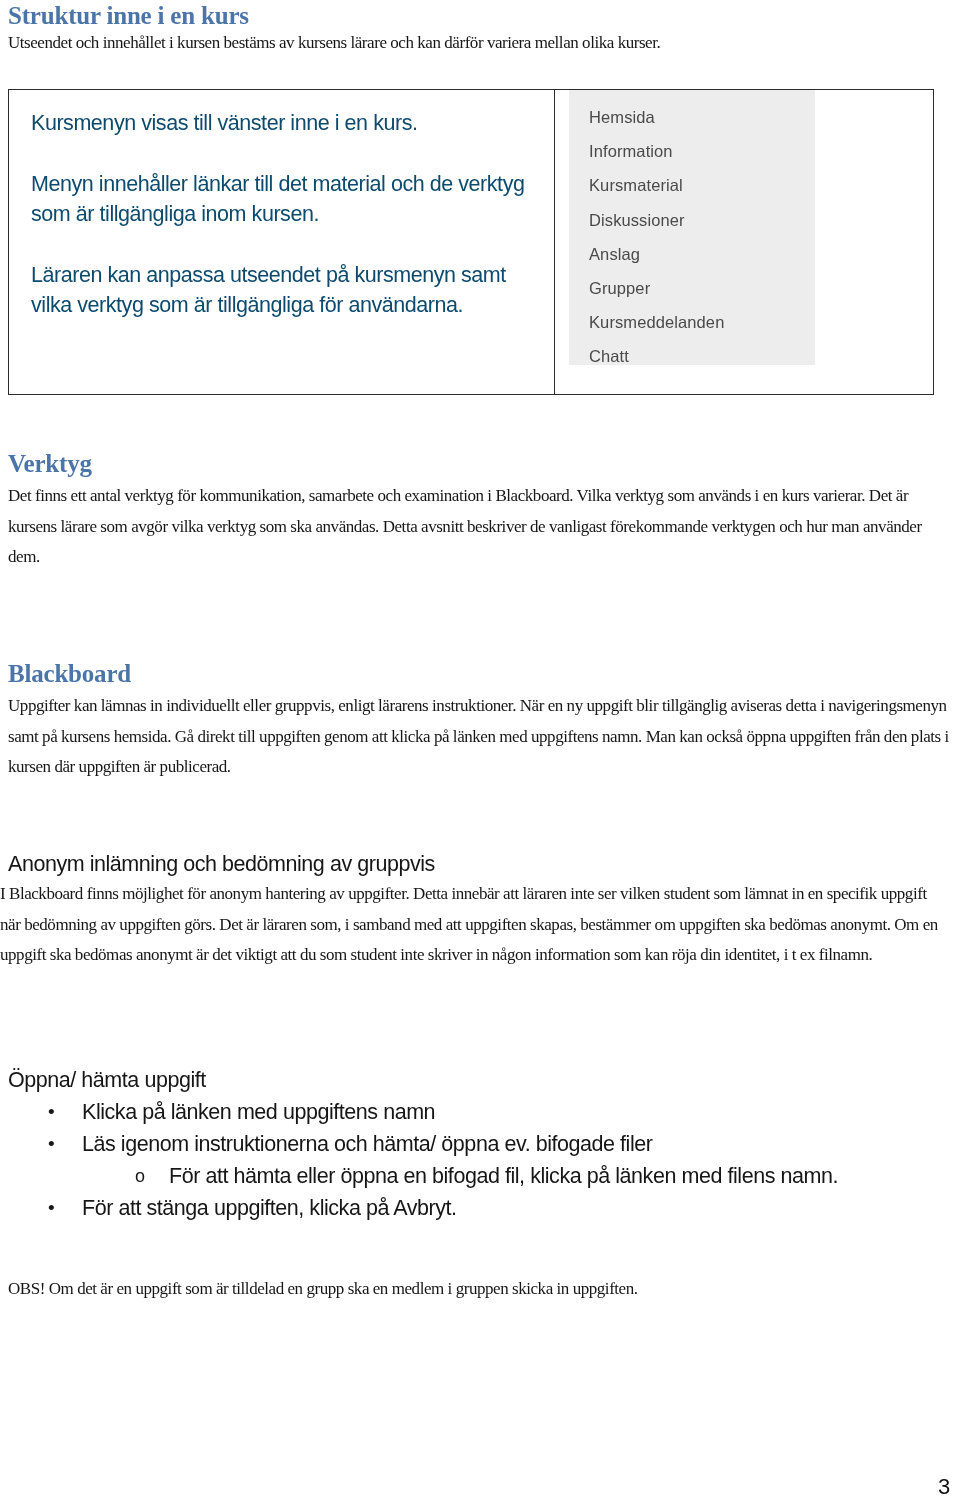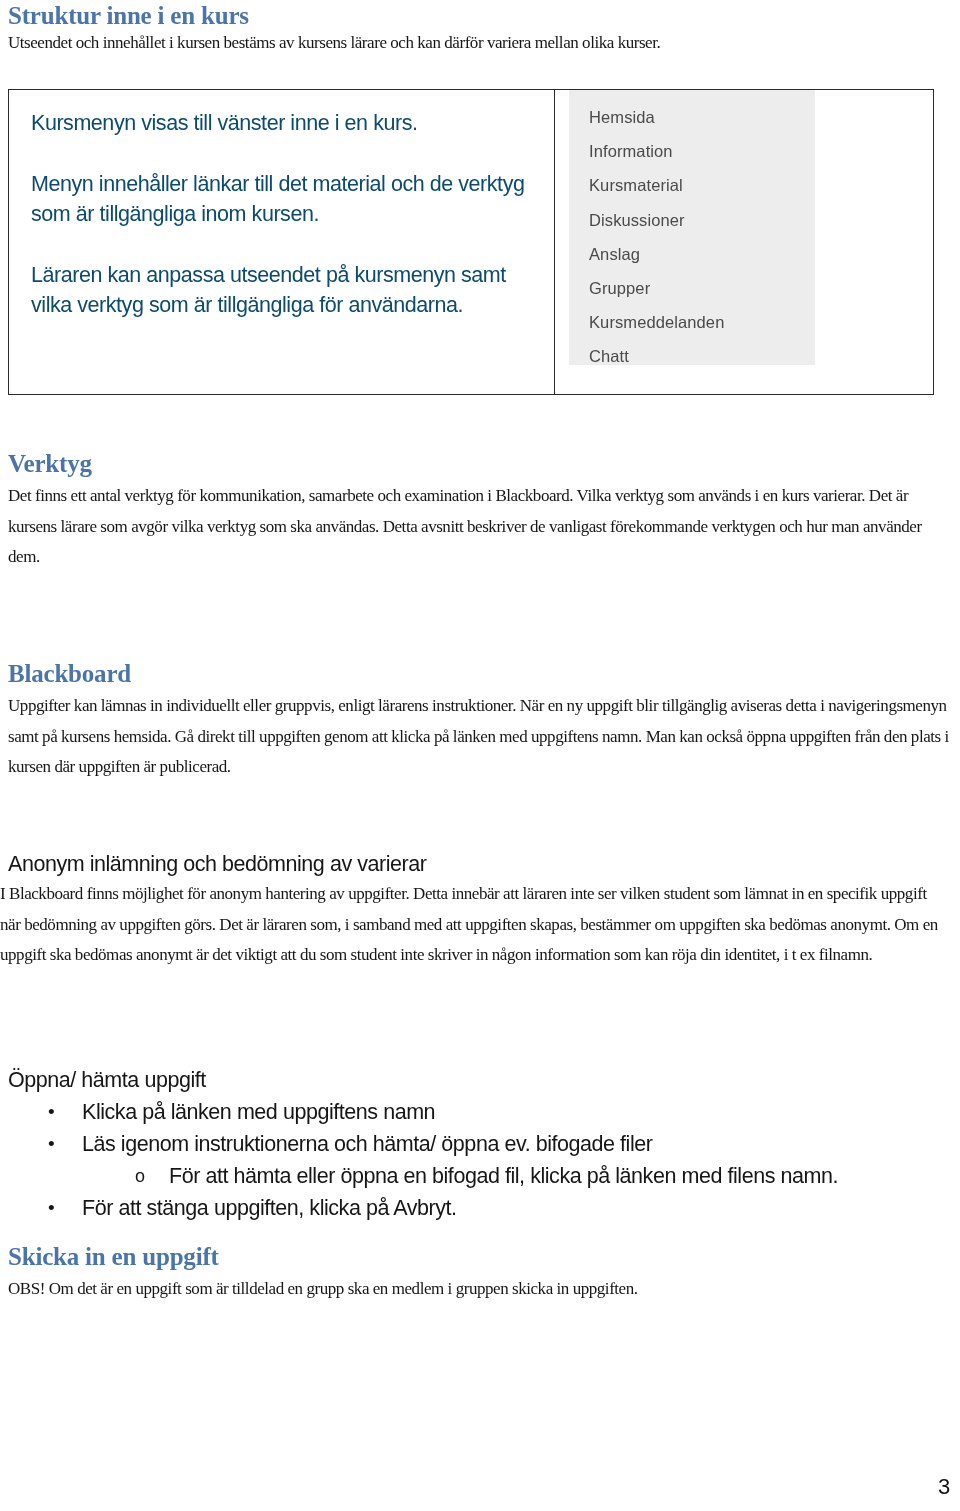--- a/index.html
+++ b/index.html
@@ -190,21 +190,21 @@
     </div>
 
   </div>
 
   <h2 class="h-blue abs" id="verktyg-heading">Verktyg</h2>
   <p class="body-txt abs" id="verktyg-body">Det finns ett antal verktyg för kommunikation, samarbete och examination i Blackboard. Vilka verktyg som används i en kurs varierar. Det är kursens lärare som avgör vilka verktyg som ska användas. Detta avsnitt beskriver de vanligast förekommande verktygen och hur man använder dem.</p>
 
   <h2 class="h-blue abs" id="uppgifter-heading">Blackboard</h2>
   <p class="body-txt abs" id="uppgifter-body">Uppgifter kan lämnas in individuellt eller gruppvis, enligt lärarens instruktioner. När en ny uppgift blir tillgänglig aviseras detta i navigeringsmenyn samt på kursens hemsida. Gå direkt till uppgiften genom att klicka på länken med uppgiftens namn. Man kan också öppna uppgiften från den plats i kursen där uppgiften är publicerad.</p>
 
-  <div class="sub-head abs" id="anonym-heading">Anonym inlämning och bedömning av varierar</div>
+  <div class="sub-head abs" id="anonym-heading">Anonym inlämning och bedömning av gruppvis</div>
   <p class="body-txt abs" id="anonym-body">I Blackboard finns möjlighet för anonym hantering av uppgifter. Detta innebär att läraren inte ser vilken student som lämnat in en specifik uppgift när bedömning av uppgiften görs. Det är läraren som, i samband med att uppgiften skapas, bestämmer om uppgiften ska bedömas anonymt. Om en uppgift ska bedömas anonymt är det viktigt att du som student inte skriver in någon information som kan röja din identitet, i t ex filnamn.</p>
 
   <div class="sub-head abs" id="oppna-heading">Öppna/ hämta uppgift</div>
 
   <div class="abs" id="bullet-list">
 
     <div class="bullet-row">
       <span class="marker">•</span>
       <span class="btext">Klicka på länken med uppgiftens namn</span>
     </div>
@@ -219,18 +219,17 @@
       <span class="btext">För att hämta eller öppna en bifogad fil, klicka på länken med filens namn.</span>
     </div>
 
     <div class="bullet-row">
       <span class="marker">•</span>
       <span class="btext">För att stänga uppgiften, klicka på Avbryt.</span>
     </div>
 
   </div>
 
-  <h2 class="h-blue abs" id="skicka-heading">Skicka in en uppgift</h2>
   <p class="body-txt abs" id="skicka-body">OBS! Om det är en uppgift som är tilldelad en grupp ska en medlem i gruppen skicka in uppgiften.</p>
 
   <div class="abs" id="page-number">3</div>
 
 </div>
 
 </body></html>

